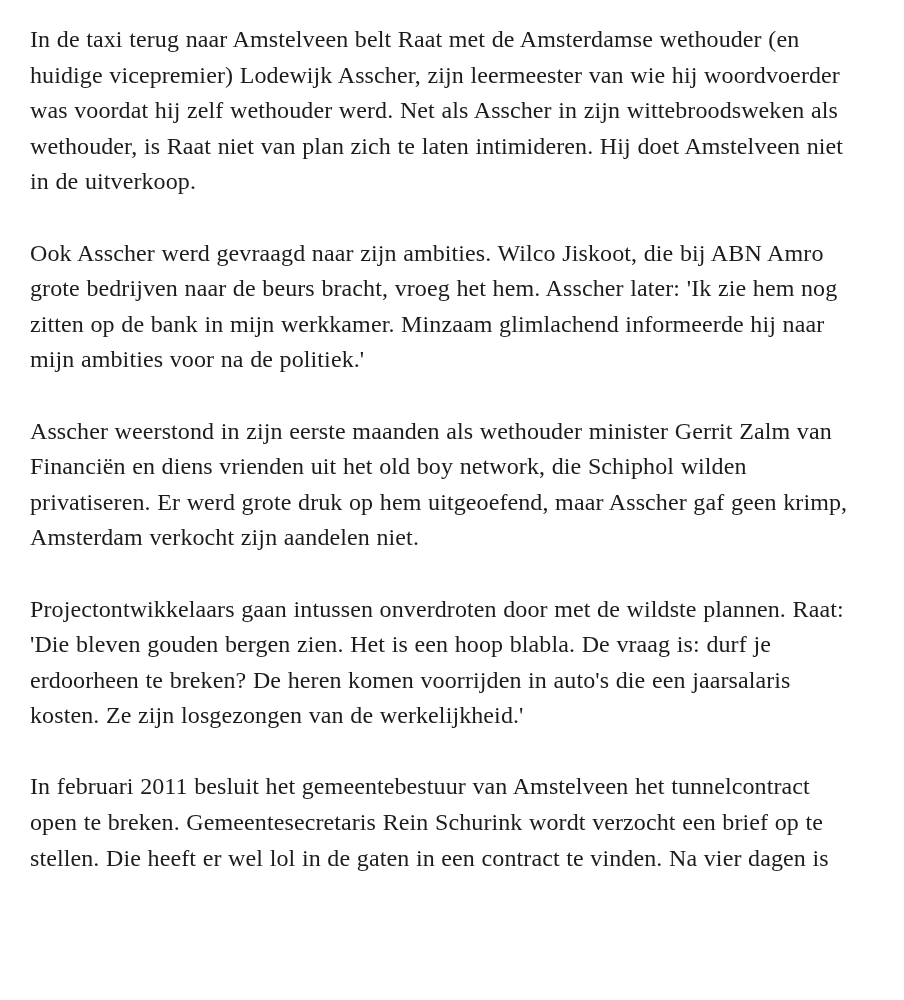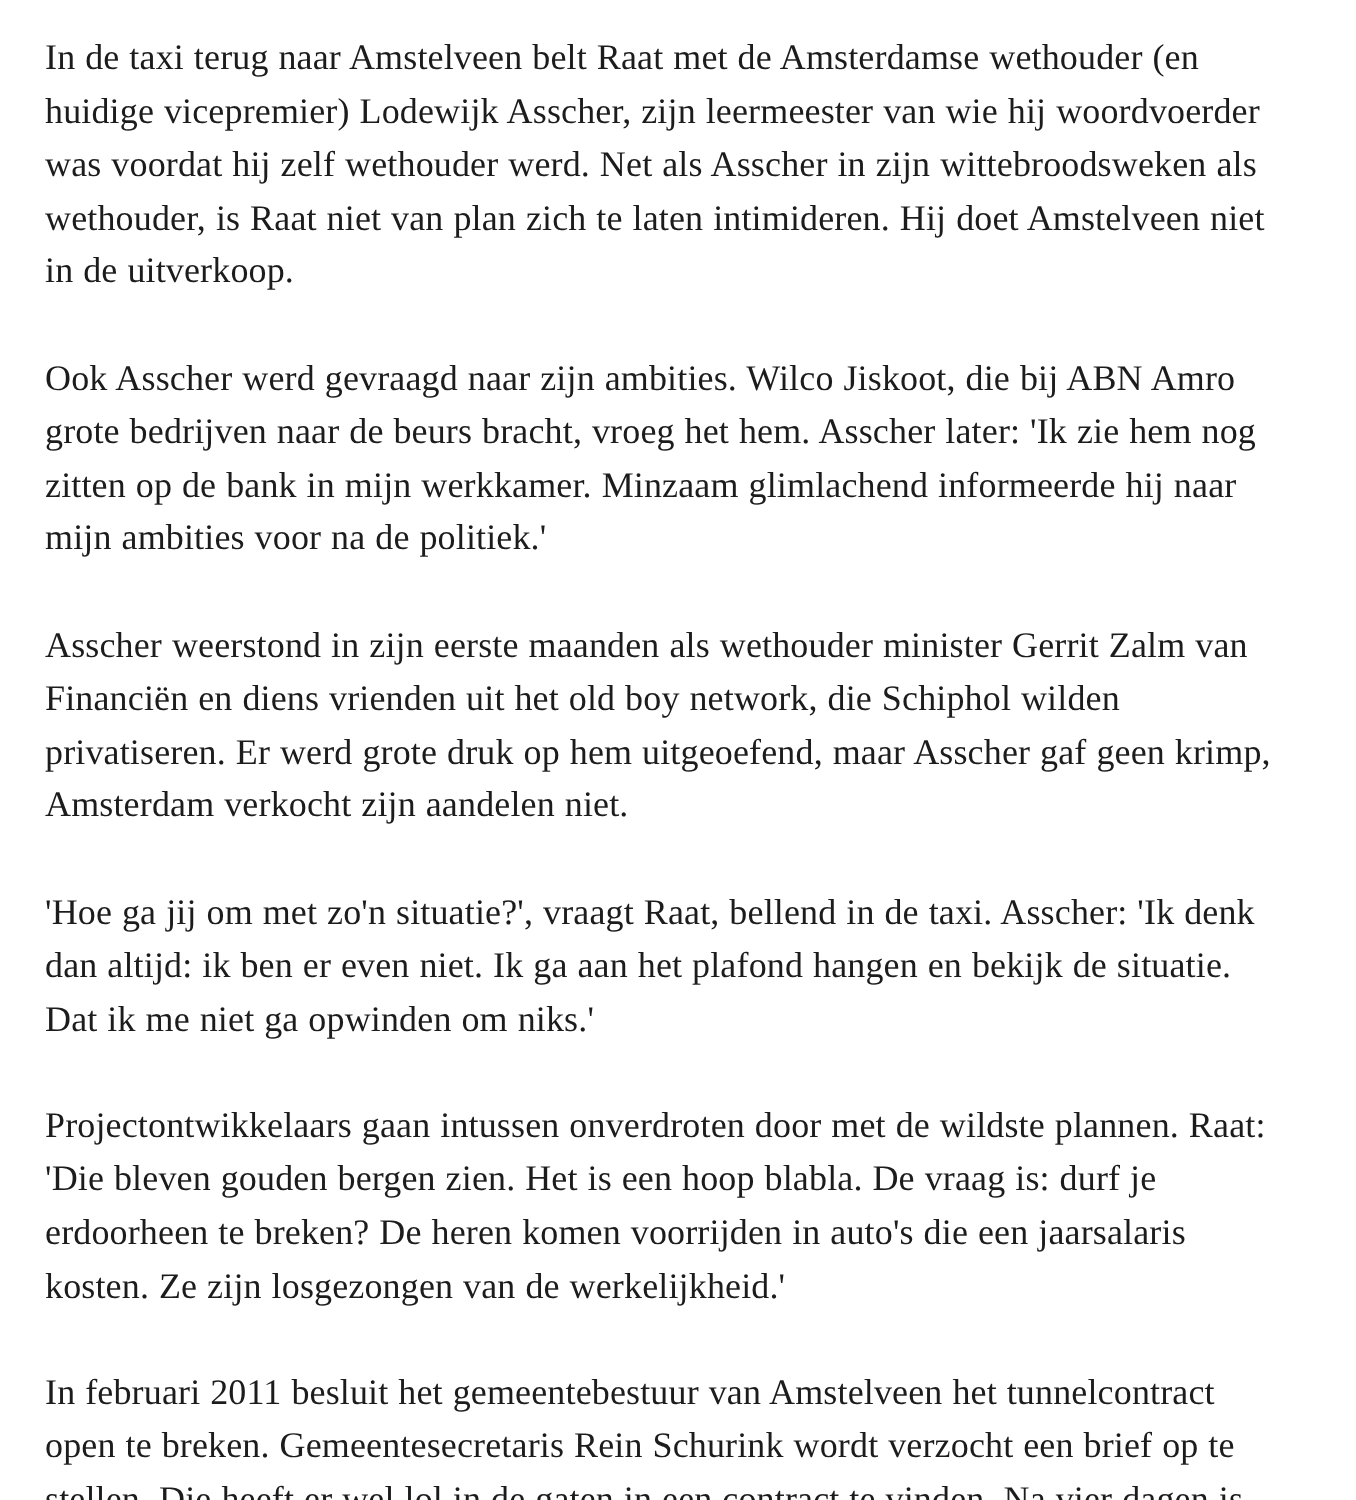--- a/index.html
+++ b/index.html
@@ -31,16 +31,15 @@
     margin-bottom: 0;
   }
 </style>
 </head>
 <body>
 
 <main class="article">
   <p>In de taxi terug naar Amstelveen belt Raat met de Amsterdamse wethouder (en huidige vicepremier) Lodewijk Asscher, zijn leermeester van wie hij woordvoerder was voordat hij zelf wethouder werd. Net als Asscher in zijn wittebroodsweken als wethouder, is Raat niet van plan zich te laten intimideren. Hij doet Amstelveen niet in de uitverkoop.</p>
   <p>Ook Asscher werd gevraagd naar zijn ambities. Wilco Jiskoot, die bij ABN Amro grote bedrijven naar de beurs bracht, vroeg het hem. Asscher later: 'Ik zie hem nog zitten op de bank in mijn werkkamer. Minzaam glimlachend informeerde hij naar mijn ambities voor na de politiek.'</p>
   <p>Asscher weerstond in zijn eerste maanden als wethouder minister Gerrit Zalm van Financiën en diens vrienden uit het old boy network, die Schiphol wilden privatiseren. Er werd grote druk op hem uitgeoefend, maar Asscher gaf geen krimp, Amsterdam verkocht zijn aandelen niet.</p>
-  <p>'Hoe ga jij om met zo'n situatie?', vraagt Raat, bellend in de taxi. Asscher: 'Ik denk dan altijd: ik ben er even niet. Ik ga aan het plafond hangen en bekijk de situatie. Dat ik me niet ga opwinden om niks.'</p>
   <p>Projectontwikkelaars gaan intussen onverdroten door met de wildste plannen. Raat: 'Die bleven gouden bergen zien. Het is een hoop blabla. De vraag is: durf je erdoorheen te breken? De heren komen voorrijden in auto's die een jaarsalaris kosten. Ze zijn losgezongen van de werkelijkheid.'</p>
   <p>In februari 2011 besluit het gemeentebestuur van Amstelveen het tunnelcontract open te breken. Gemeentesecretaris Rein Schurink wordt verzocht een brief op te stellen. Die heeft er wel lol in de gaten in een contract te vinden. Na vier dagen is</p>
 </main>
 
 </body></html>

